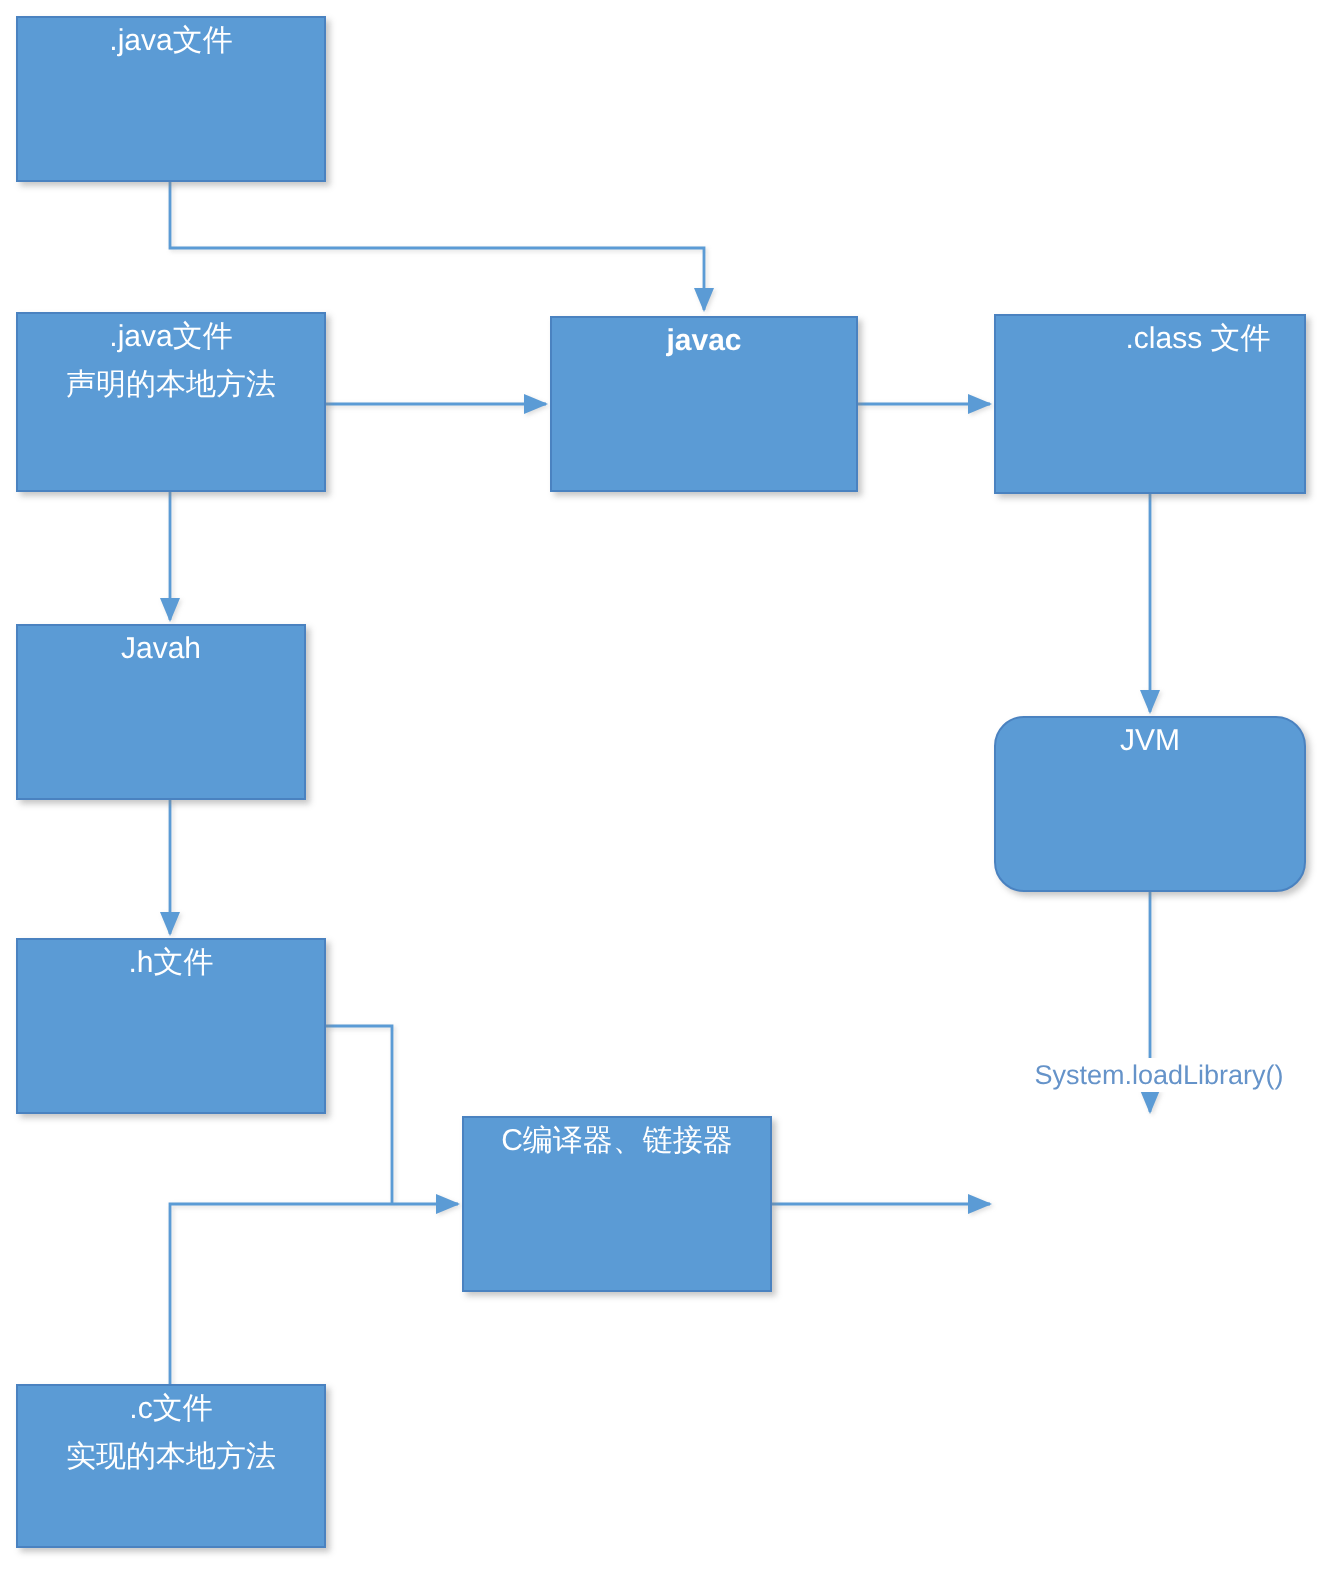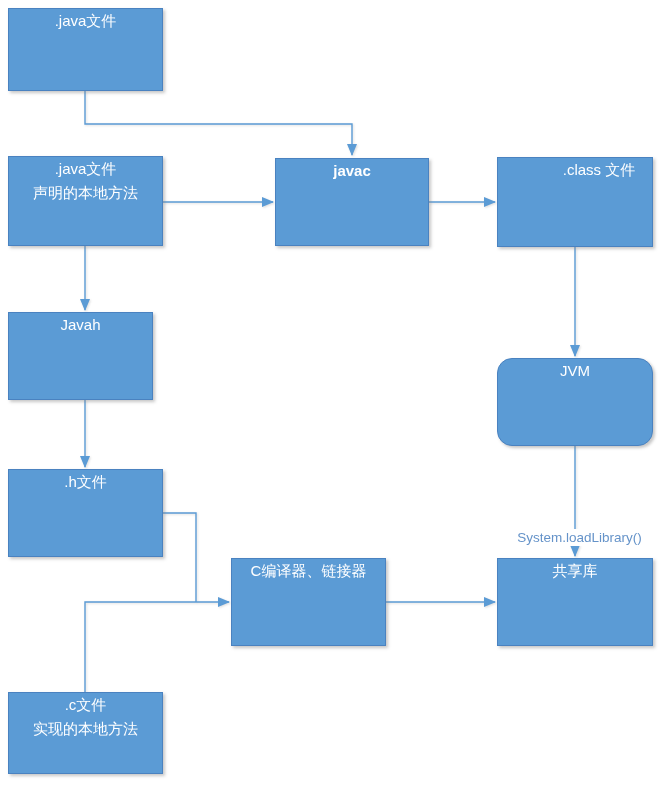--- a/index.html
+++ b/index.html
@@ -93,23 +93,20 @@
   </div>
 
   <div class="node" style="left:8px;top:469px;width:155px;height:88px;">
     <span>.h文件</span>
   </div>
 
   <div class="node" style="left:231px;top:558px;width:155px;height:88px;">
     <span>C编译器、链接器</span>
   </div>
 
-  <div class="node" style="left:497px;top:558px;width:156px;height:88px;">
-    <span>共享库</span>
-  </div>
 
   <div class="node" style="left:8px;top:692px;width:155px;height:82px;">
     <span>.c文件</span>
     <span>实现的本地方法</span>
   </div>
 
   <div class="edge-label" style="left:500px;top:509px;width:155px;margin-top:20px;">System.loadLibrary()</div>
 
 </div>
 

